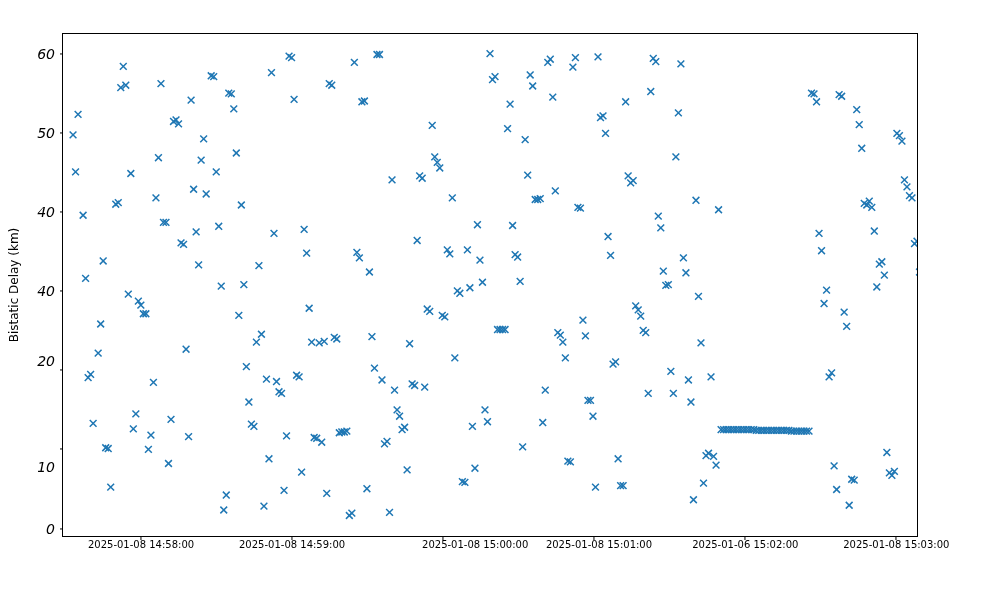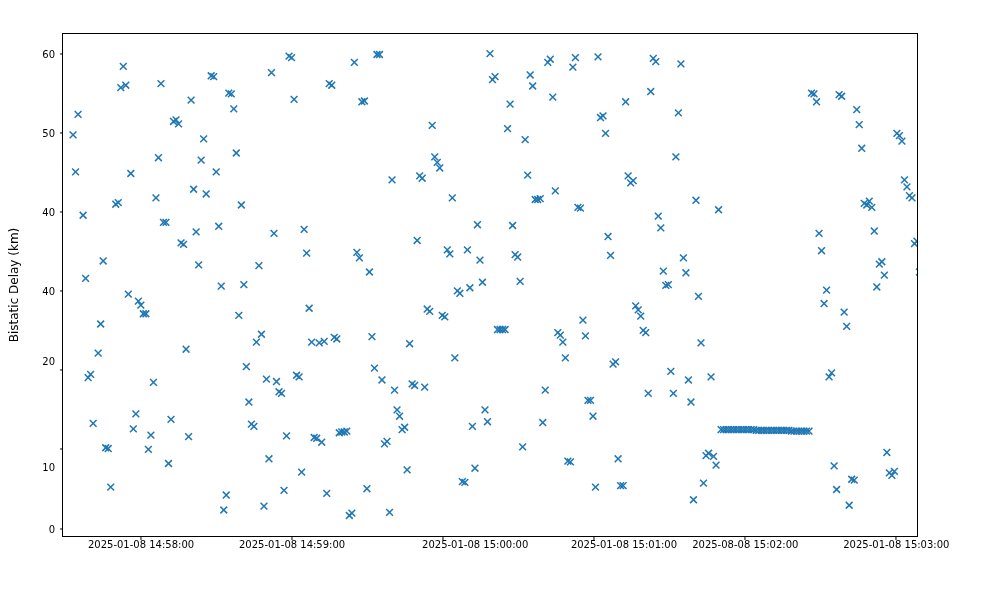--- a/index.html
+++ b/index.html
@@ -52,23 +52,24 @@
     top: 0;
     width: 100%;
     height: 100%;
     display: block;
   }
   .ytick {
     position: absolute;
     right: 100%;
     transform: translateY(-50%);
     white-space: nowrap;
-    font-size: 10px;
+    font-size: 14px;
     color: #000000;
     padding-right: 8px;
+    font-style: italic;
   }
   .ytick-mark {
     position: absolute;
     right: 100%;
     width: 3.5px;
     height: 1.1px;
     background: #000000;
     transform: translateY(-50%);
   }
   .xtick {
@@ -498,21 +499,21 @@
         <div class="ytick" style="top: 19.7802px;">60</div>
       </div>
     <div id="xtick-container">
         <div class="xtick-mark" style="left: 78.0471px;"></div>
         <div class="xtick" style="left: 78.0471px;">2025-01-08 14:58:00</div>
         <div class="xtick-mark" style="left: 229.106px;"></div>
         <div class="xtick" style="left: 229.106px;">2025-01-08 14:59:00</div>
         <div class="xtick-mark" style="left: 380.165px;"></div>
         <div class="xtick" style="left: 380.165px; margin-left: 32px;">2025-01-08 15:00:00</div>
         <div class="xtick-mark" style="left: 531.224px;"></div>
-        <div class="xtick" style="left: 561px; text-align: right;">2025-01-08 15:01:00</div>
+        <div class="xtick" style="left: 536px; text-align: right;">2025-01-08 15:01:00</div>
         <div class="xtick-mark" style="left: 682.282px;"></div>
-        <div class="xtick" style="left: 682.282px;">2025-08-08 15:02:00</div>
+        <div class="xtick" style="left: 682.282px;">2025-01-06 15:02:00</div>
         <div class="xtick-mark" style="left: 833.341px;"></div>
         <div class="xtick" style="left: 833.341px;">2025-01-08 15:03:00</div>
       </div>
   </div>
 
 </div>
 
 </body></html>

